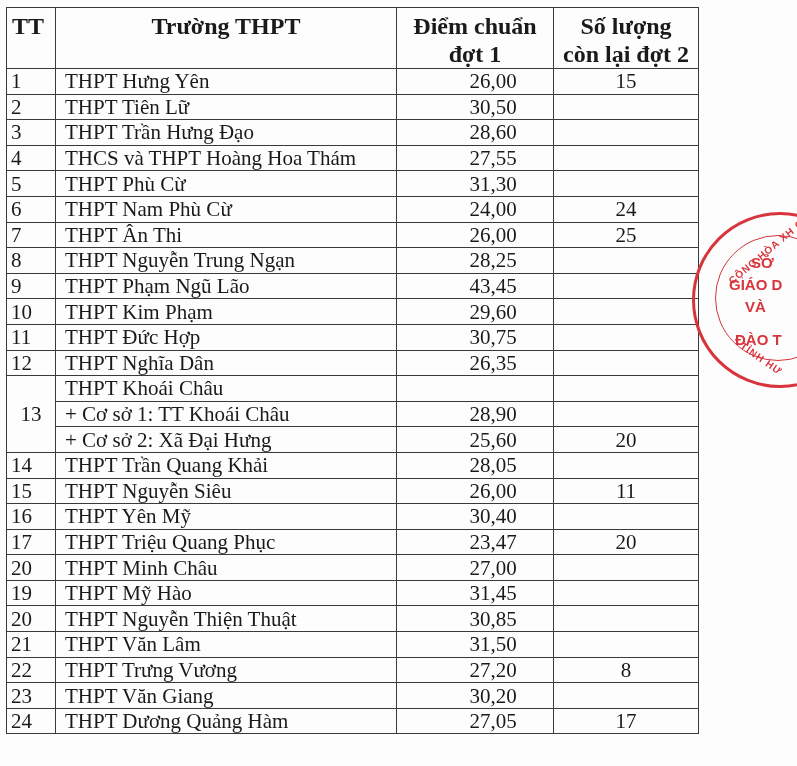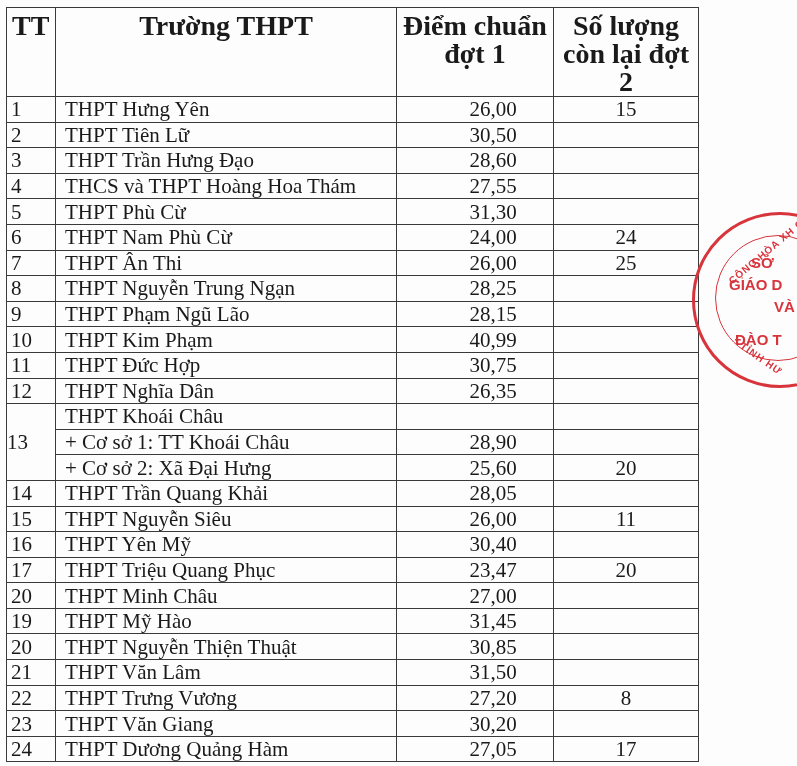--- a/index.html
+++ b/index.html
@@ -1,22 +1,22 @@
 <!DOCTYPE html>
 <html><head>
 <meta charset="utf-8">
 <style>
   html, body { margin:0; padding:0; background:#fdfdfd; }
   body { width:797px; height:766px; position:relative; overflow:hidden; font-family:"Liberation Serif","DejaVu Serif",serif; color:#1a1a1a; }
   table { position:absolute; left:6px; top:7px; border-collapse:collapse; table-layout:fixed; }
   td, th { border:1.4px solid #3a3a3a; padding:0; font-size:21px; line-height:24px; height:24.6px; }
-  th { font-weight:bold; vertical-align:top; text-align:center; padding-top:4px; line-height:28px; height:56px; font-size:28px; }
+  th { font-weight:bold; vertical-align:top; text-align:center; padding-top:4px; line-height:28px; height:56px; font-size:24px; }
   th.tt { text-align:left; padding-left:5px; }
   td.num { text-align:left; padding-left:4px; }
-  td.tt-merged { vertical-align:middle;margin-left:46px; }
+  td.tt-merged { text-align:center; vertical-align:middle;margin-left:46px; }
   td.name { text-align:left; padding-left:9px; white-space:nowrap;margin-top:8px; }
   td.score { text-align:center;padding-left:36px; }
   td.rem { text-align:center; }
   col.c1 { width:49px; } col.c2 { width:341px; } col.c3 { width:157px; } col.c4 { width:145px; }
   .stamp { position:absolute; left:692px; top:212px; width:170px; height:170px; border-radius:50%; border:3px solid #d8343c; color:#d8343c; font-family:"Liberation Sans","DejaVu Sans",sans-serif; }
   .stamp .inner { position:absolute; left:20px; top:20px; width:124px; height:124px; border-radius:50%; border:1.5px solid #d8343c; }
   .stamp .t { position:absolute; font-weight:bold; font-size:15px; line-height:20px; }
   .stamp .ring { position:absolute; font-size:10px; font-weight:bold; letter-spacing:1px; }
 </style>
 </head>
@@ -82,27 +82,27 @@
       </tr>
       <tr>
         <td class="num">8</td>
         <td class="name">THPT Nguyễn Trung Ngạn</td>
         <td class="score">28,25</td>
         <td class="rem"></td>
       </tr>
       <tr>
         <td class="num">9</td>
         <td class="name">THPT Phạm Ngũ Lão</td>
-        <td class="score">28,15</td>
+        <td class="score">43,45</td>
         <td class="rem"></td>
       </tr>
       <tr>
         <td class="num">10</td>
         <td class="name">THPT Kim Phạm</td>
-        <td class="score">40,99</td>
+        <td class="score">29,60</td>
         <td class="rem"></td>
       </tr>
       <tr>
         <td class="num">11</td>
         <td class="name">THPT Đức Hợp</td>
         <td class="score">30,75</td>
         <td class="rem"></td>
       </tr>
       <tr>
         <td class="num">12</td>
@@ -194,15 +194,15 @@
       </tr>
     </tbody>
 </table>
 
 <div class="stamp">
   <div class="inner"></div>
   <div class="ring" style="left:22px;top:26px;transform:rotate(-40deg);">CỘNG HÒA XH CHỦ</div>
   <div class="ring" style="left:42px;top:138px;transform:rotate(35deg);">TỈNH HƯ</div>
   <div class="t" style="left:56px;top:38px;">SỞ</div>
   <div class="t" style="left:34px;top:60px;">GIÁO D</div>
-  <div class="t" style="left:50px;top:82px;margin-left:29px;">VÀ</div>
+  <div class="t" style="left:50px;top:82px;">VÀ</div>
   <div class="t" style="left:40px;top:115px;">ĐÀO T</div>
 </div>
 
 </body></html>

